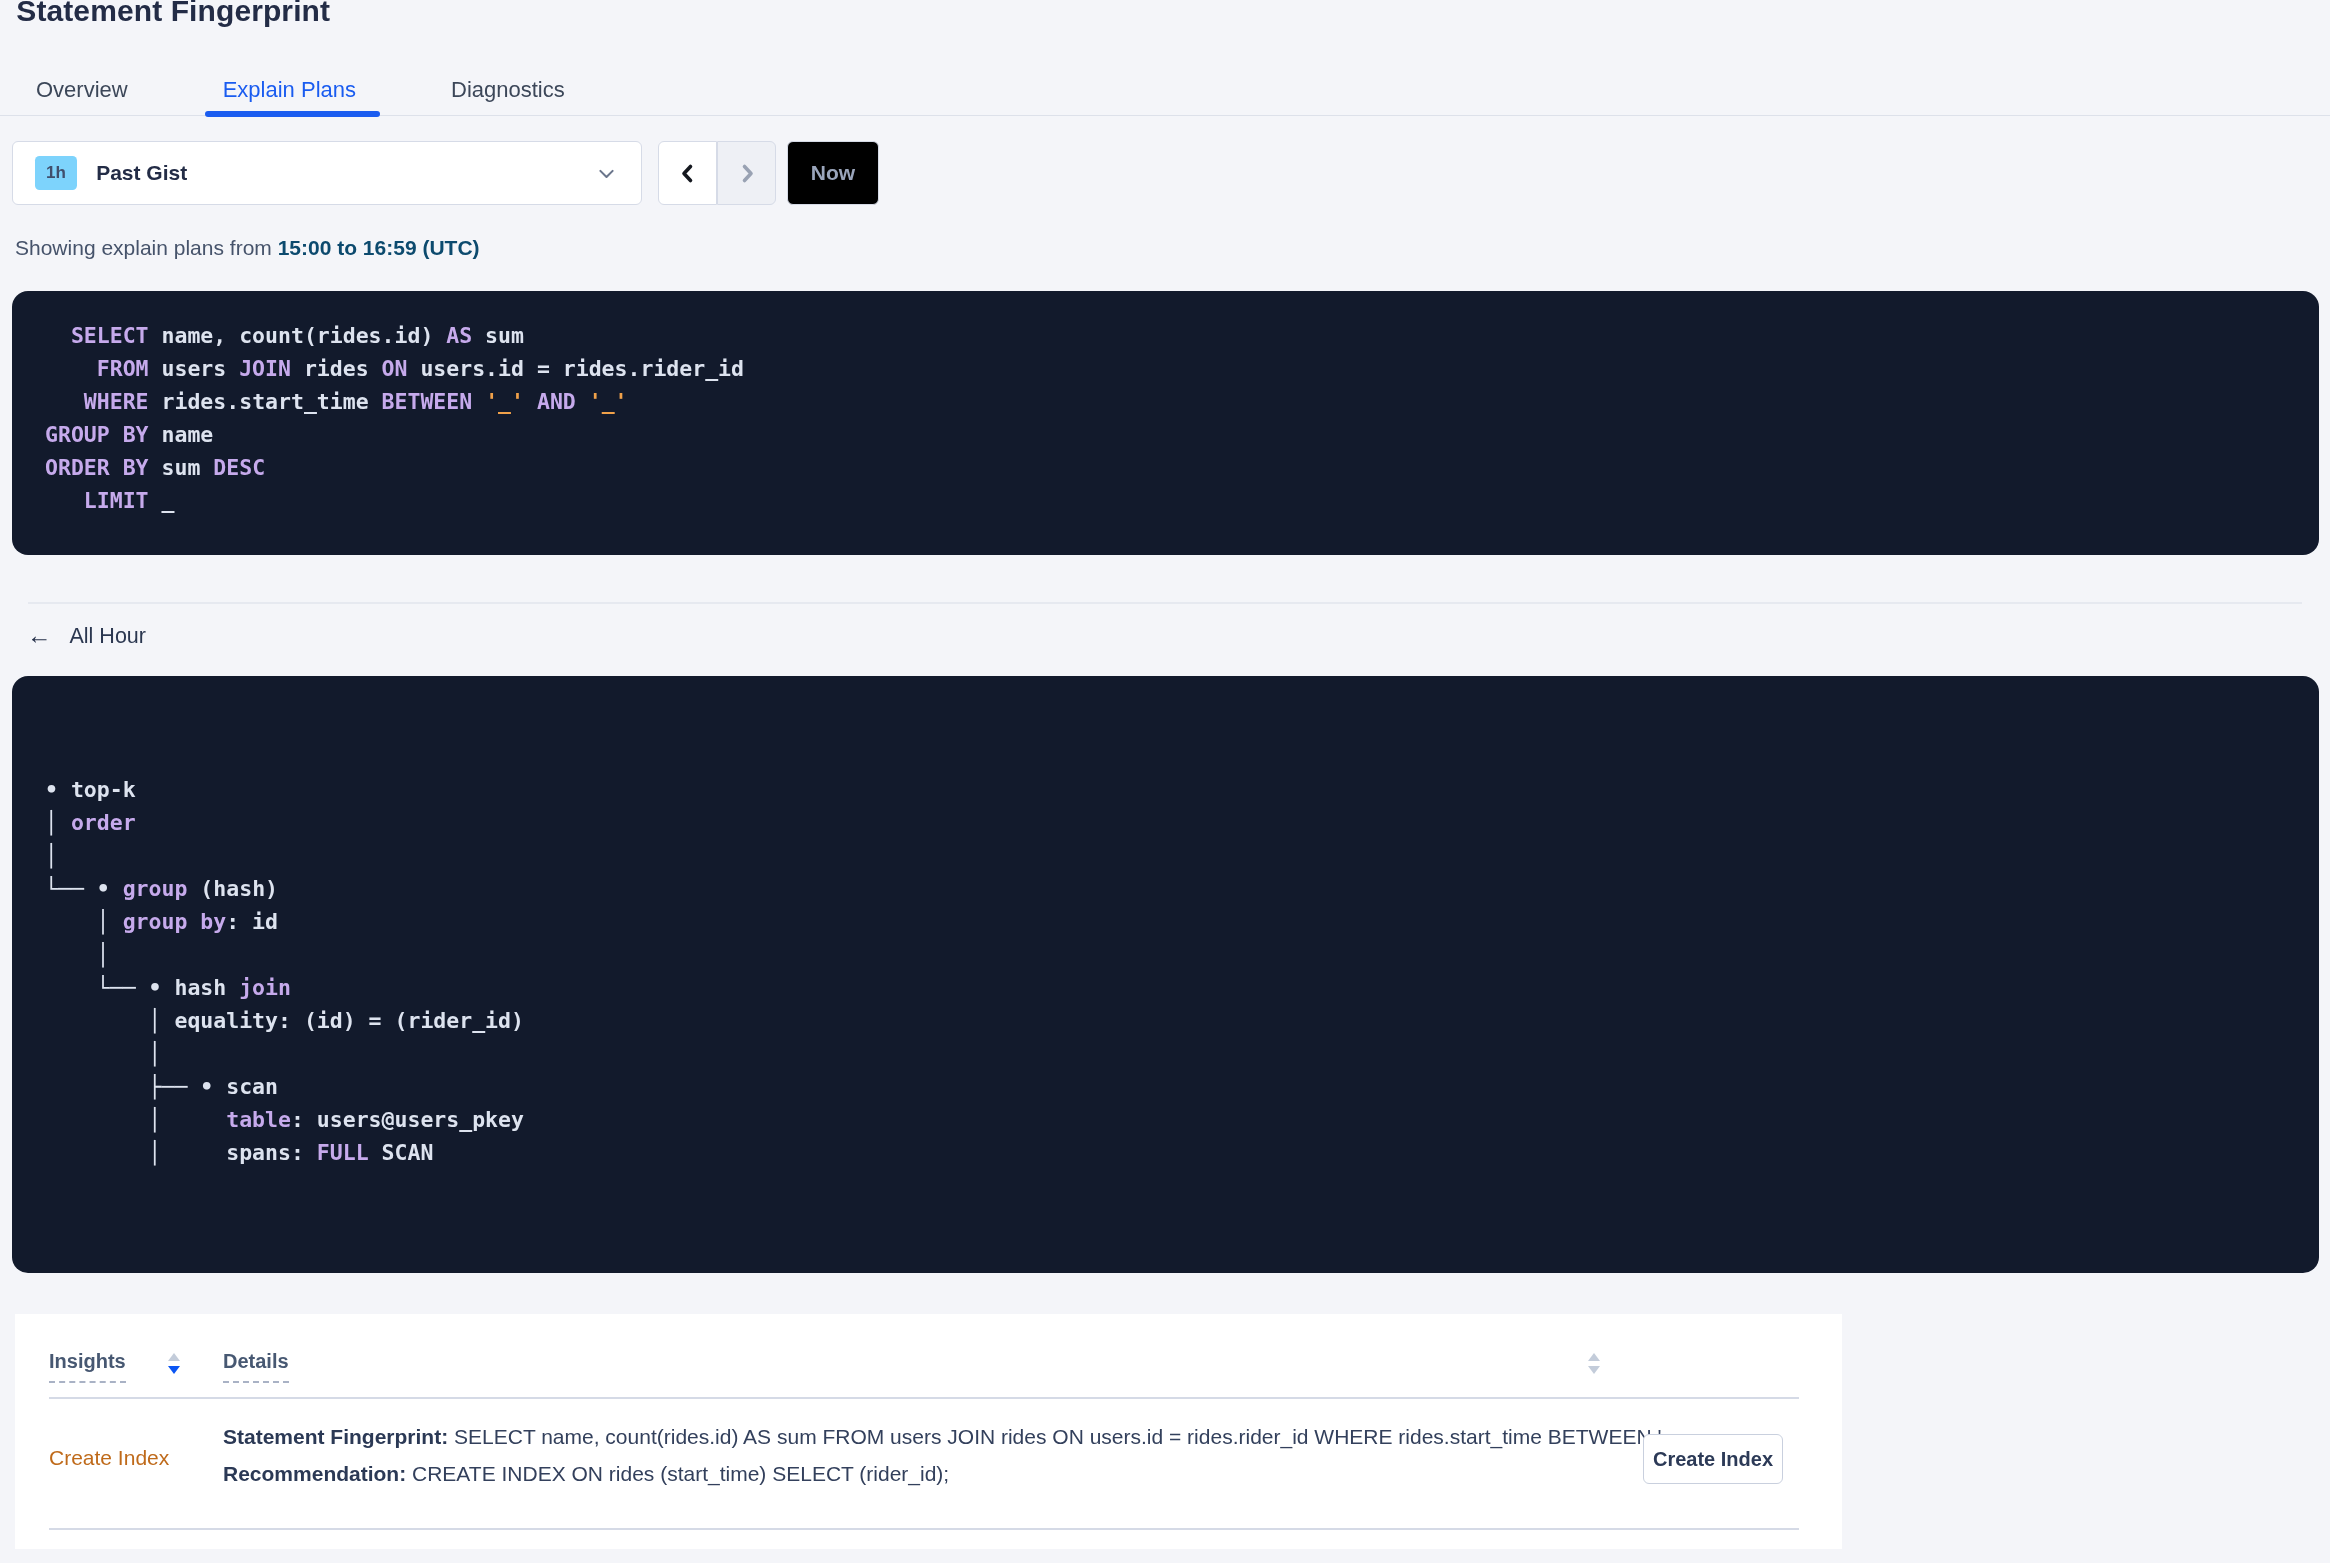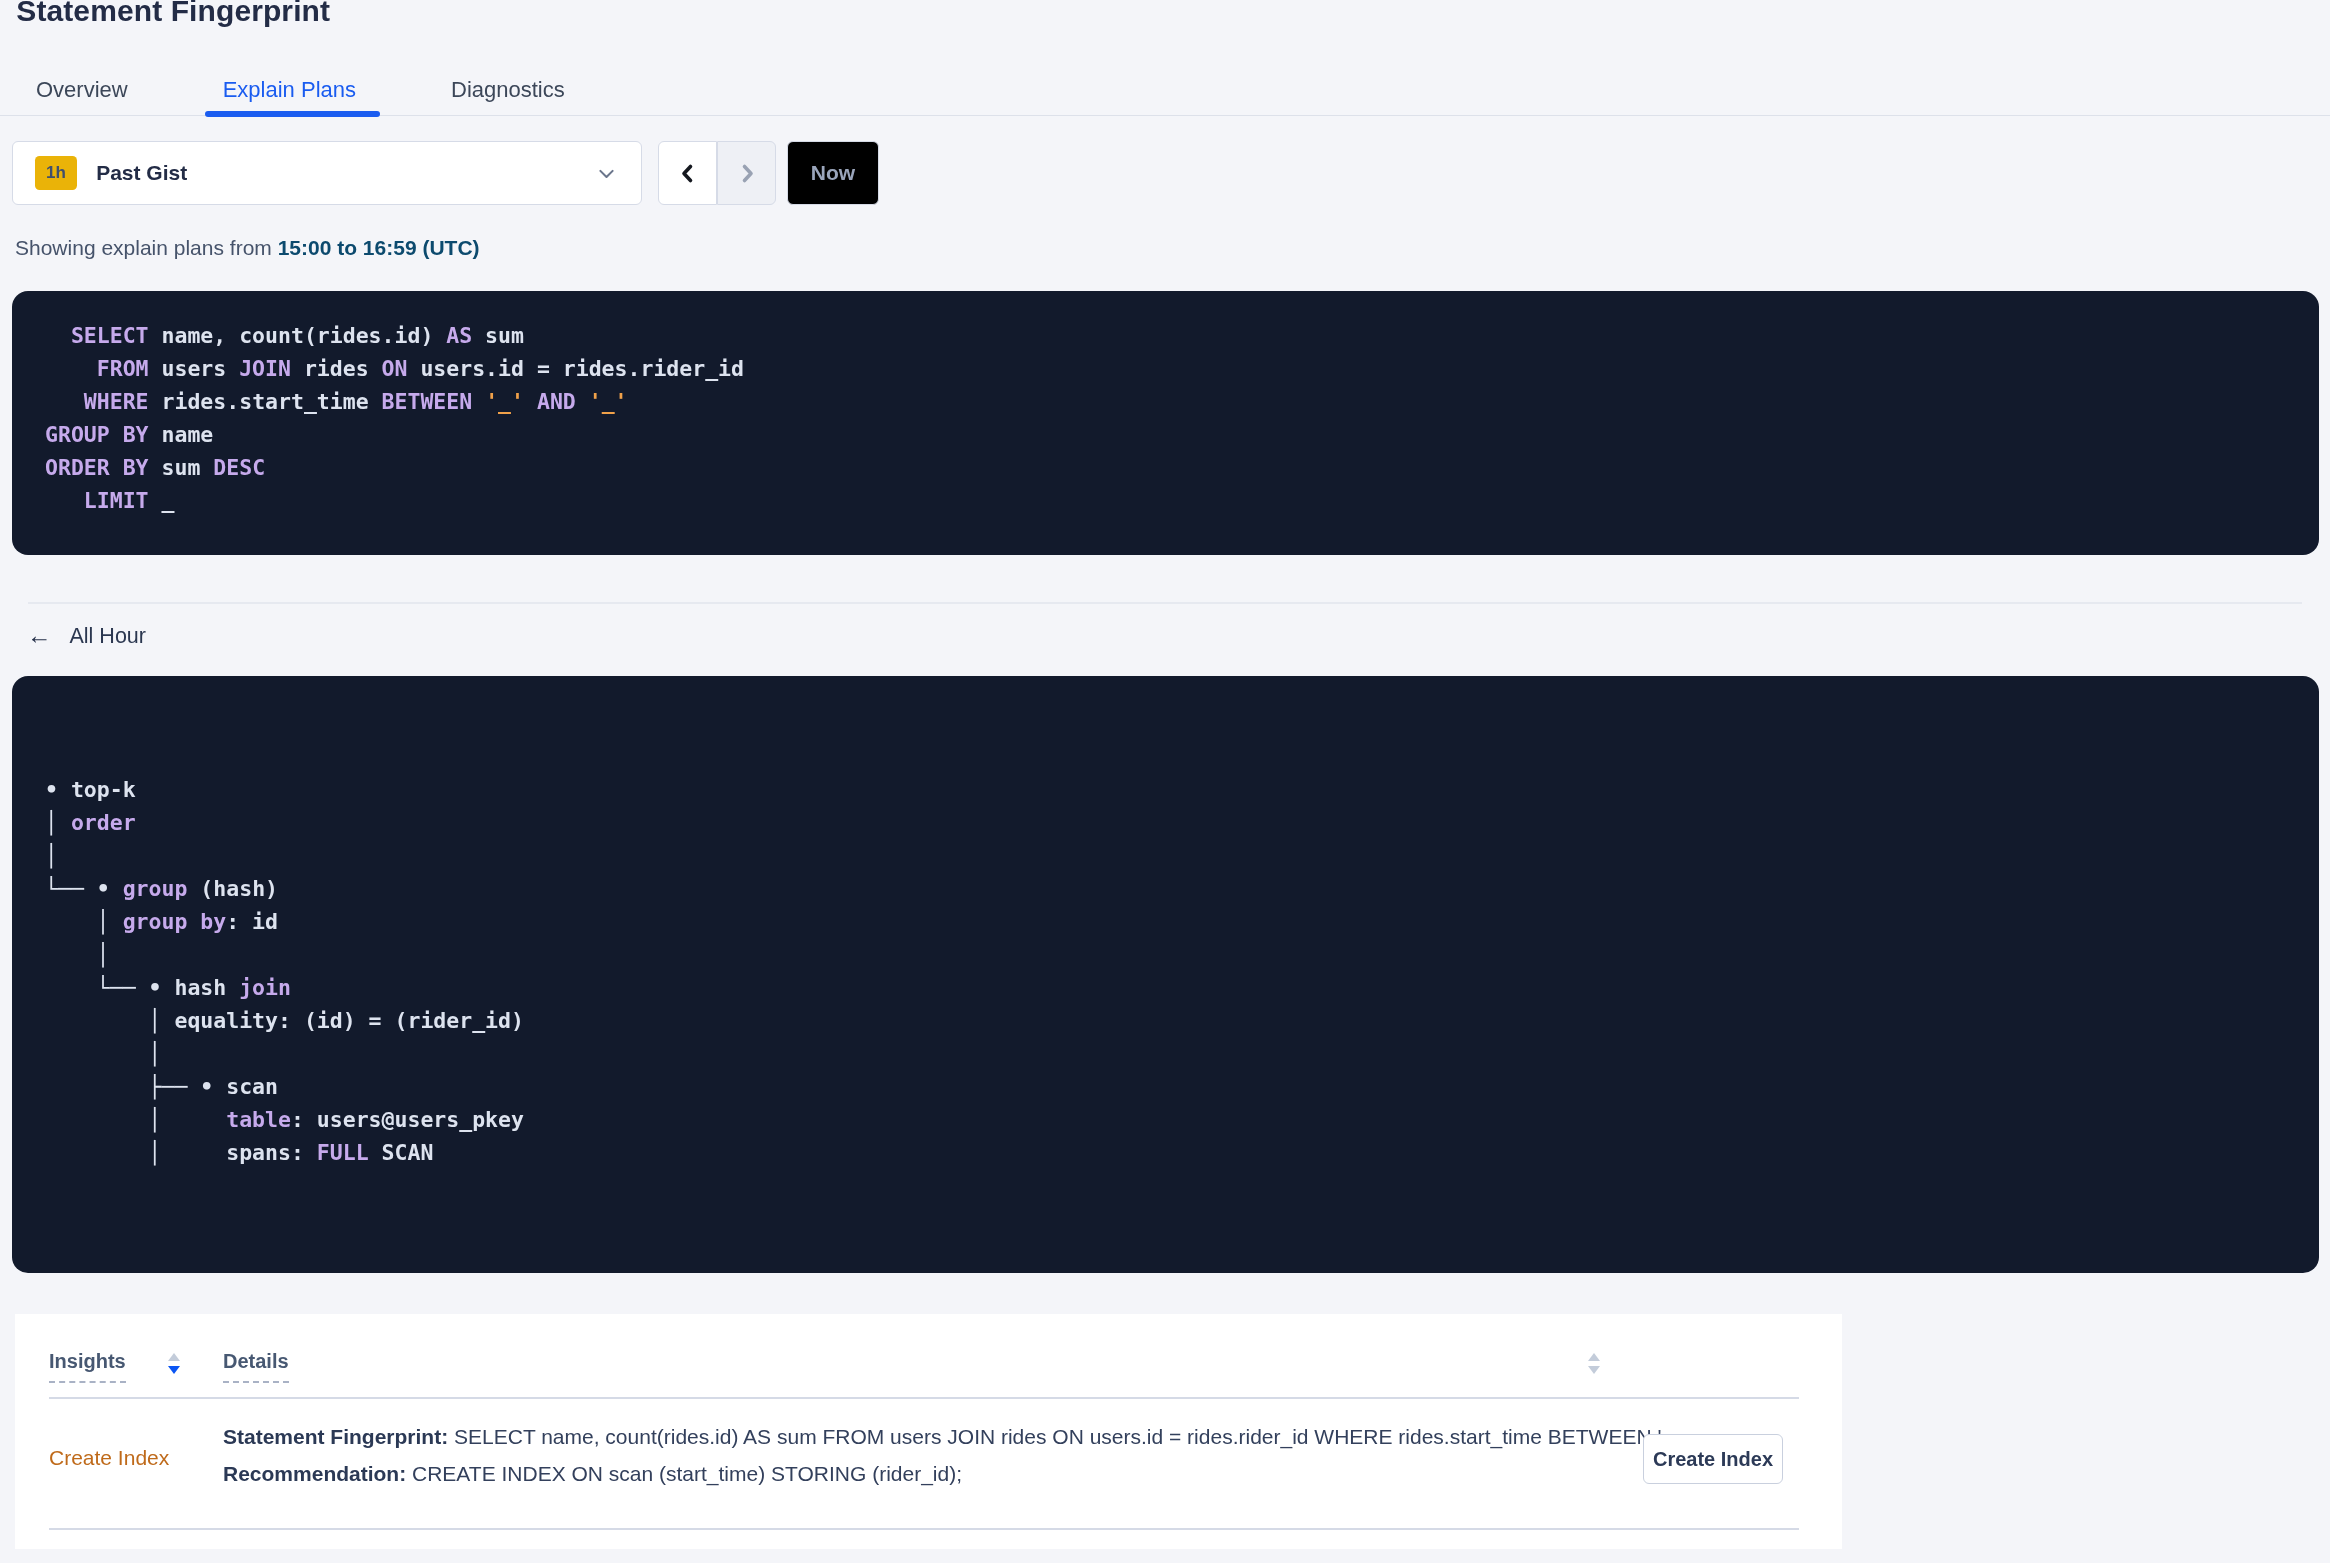--- a/index.html
+++ b/index.html
@@ -10,21 +10,21 @@
   .page-title { position:absolute; left:16.3px; top:-6px; font-size:30px; font-weight:700; color:#232c46; letter-spacing:0.1px; }
 
   .tabbar { position:absolute; left:0; top:64px; width:100%; height:52px; border-bottom:1.5px solid #dde1ea; box-sizing:border-box; }
   .tabs { display:flex; margin-left:36px; column-gap:95px; height:100%; align-items:center; }
   .tab { position:relative; height:100%; display:flex; align-items:center; font-size:22px; color:#3c4759; cursor:pointer; }
   .tab.active { color:#1a5cf0; }
   .tab.active::after { content:""; position:absolute; left:-18px; right:-24px; bottom:-1.5px; height:5.2px; background:#1a5cf0; border-radius:3px; }
 
   
   .select-box { position:absolute; left:12px; top:141px; width:630px; height:64px; background:#fff; border:1.5px solid #d6dbe7; border-radius:6px; box-sizing:border-box; display:flex; align-items:center; cursor:pointer; }
-  .badge-1h { margin-left:22px; background:#eab308; color:#404f6d; font-weight:700; font-size:17px; padding:7.4px 11px; border-radius:4.5px; }
+  .badge-1h { margin-left:22px; background:#7dd3fc; color:#404f6d; font-weight:700; font-size:17px; padding:7.4px 11px; border-radius:4.5px; }
   .select-label { margin-left:19.3px; font-size:21px; font-weight:600; color:#232c46; }
   .select-chevron { margin-left:auto; margin-right:24px; display:flex; }
 
   .pager { position:absolute; left:658px; top:141px; height:64px; display:flex; }
   .pager-btn { width:59px; height:64px; box-sizing:border-box; display:flex; align-items:center; justify-content:center; }
   .pager-prev { background:#fff; border:1.5px solid #d6dbe7; border-radius:6px 0 0 6px; cursor:pointer; }
   .pager-next { background:#eef0f5; border:1.5px solid #d6dbe7; border-left:0.7px solid #d6dbe7; border-radius:0 6px 6px 0; }
 
   .now-btn { position:absolute; left:787px; top:141px; width:92px; height:64px; box-sizing:border-box; background:#000000; border:1.5px solid #d5dae6; border-radius:6px; color:#9aa5bb; font-size:21px; font-weight:600; display:flex; align-items:center; justify-content:center; }
 
@@ -149,21 +149,21 @@
     <div class="sort-icon sort-2">
       <span class="tri up"></span>
       <span class="tri down"></span>
     </div>
     <div class="head-divider"></div>
 
     <div class="insight-link">Create Index</div>
 
     <div class="details-cell">
       <div class="details-line"><b>Statement Fingerprint:</b><span> SELECT name, count(rides.id) AS sum FROM users JOIN rides ON users.id = rides.rider_id WHERE rides.start_time BETWEEN '_…</span></div>
-      <div class="details-line"><b>Recommendation:</b><span> CREATE INDEX ON scan (start_time) STORING (rider_id);</span></div>
+      <div class="details-line"><b>Recommendation:</b><span> CREATE INDEX ON rides (start_time) SELECT (rider_id);</span></div>
     </div>
 
     <div class="create-index-btn">Create Index</div>
 
     <div class="row-divider"></div>
   </div>
 
 </div>
 
 

